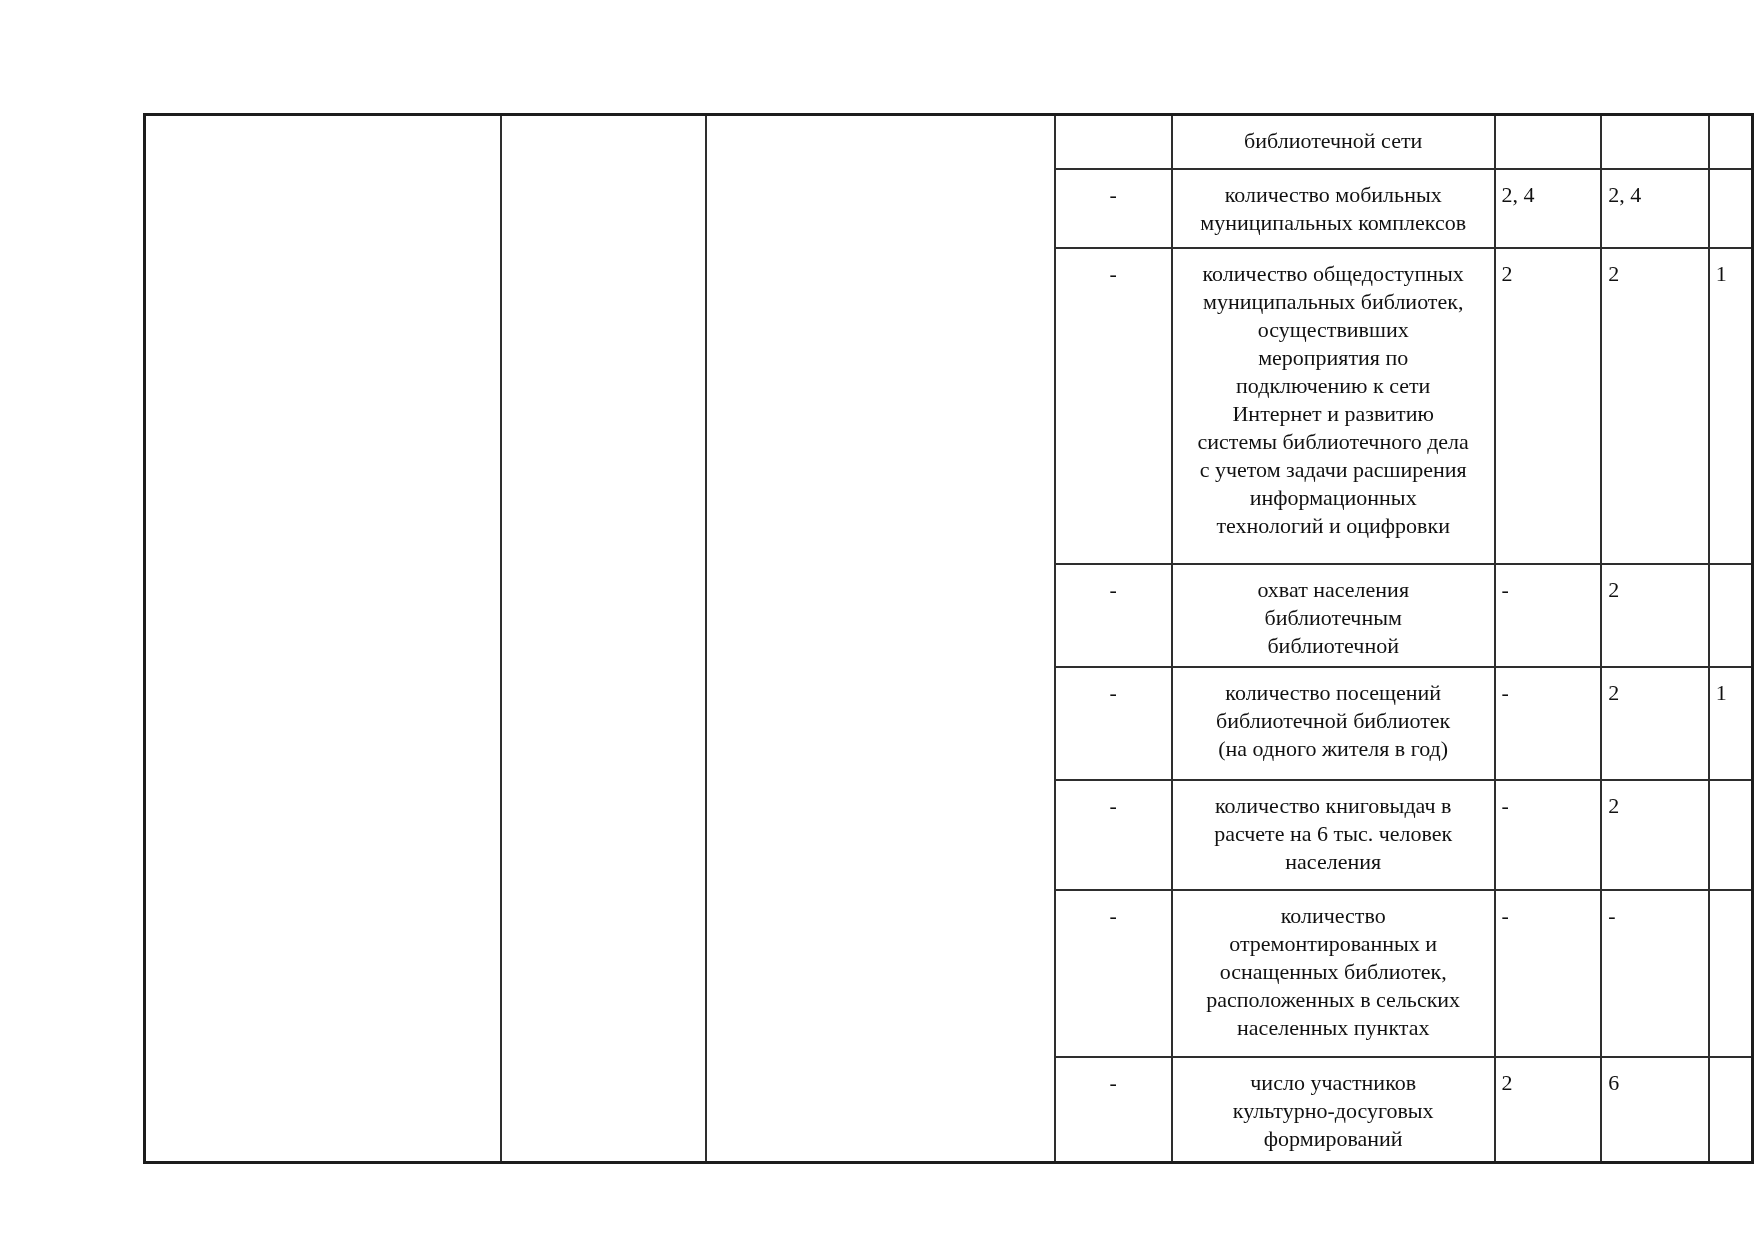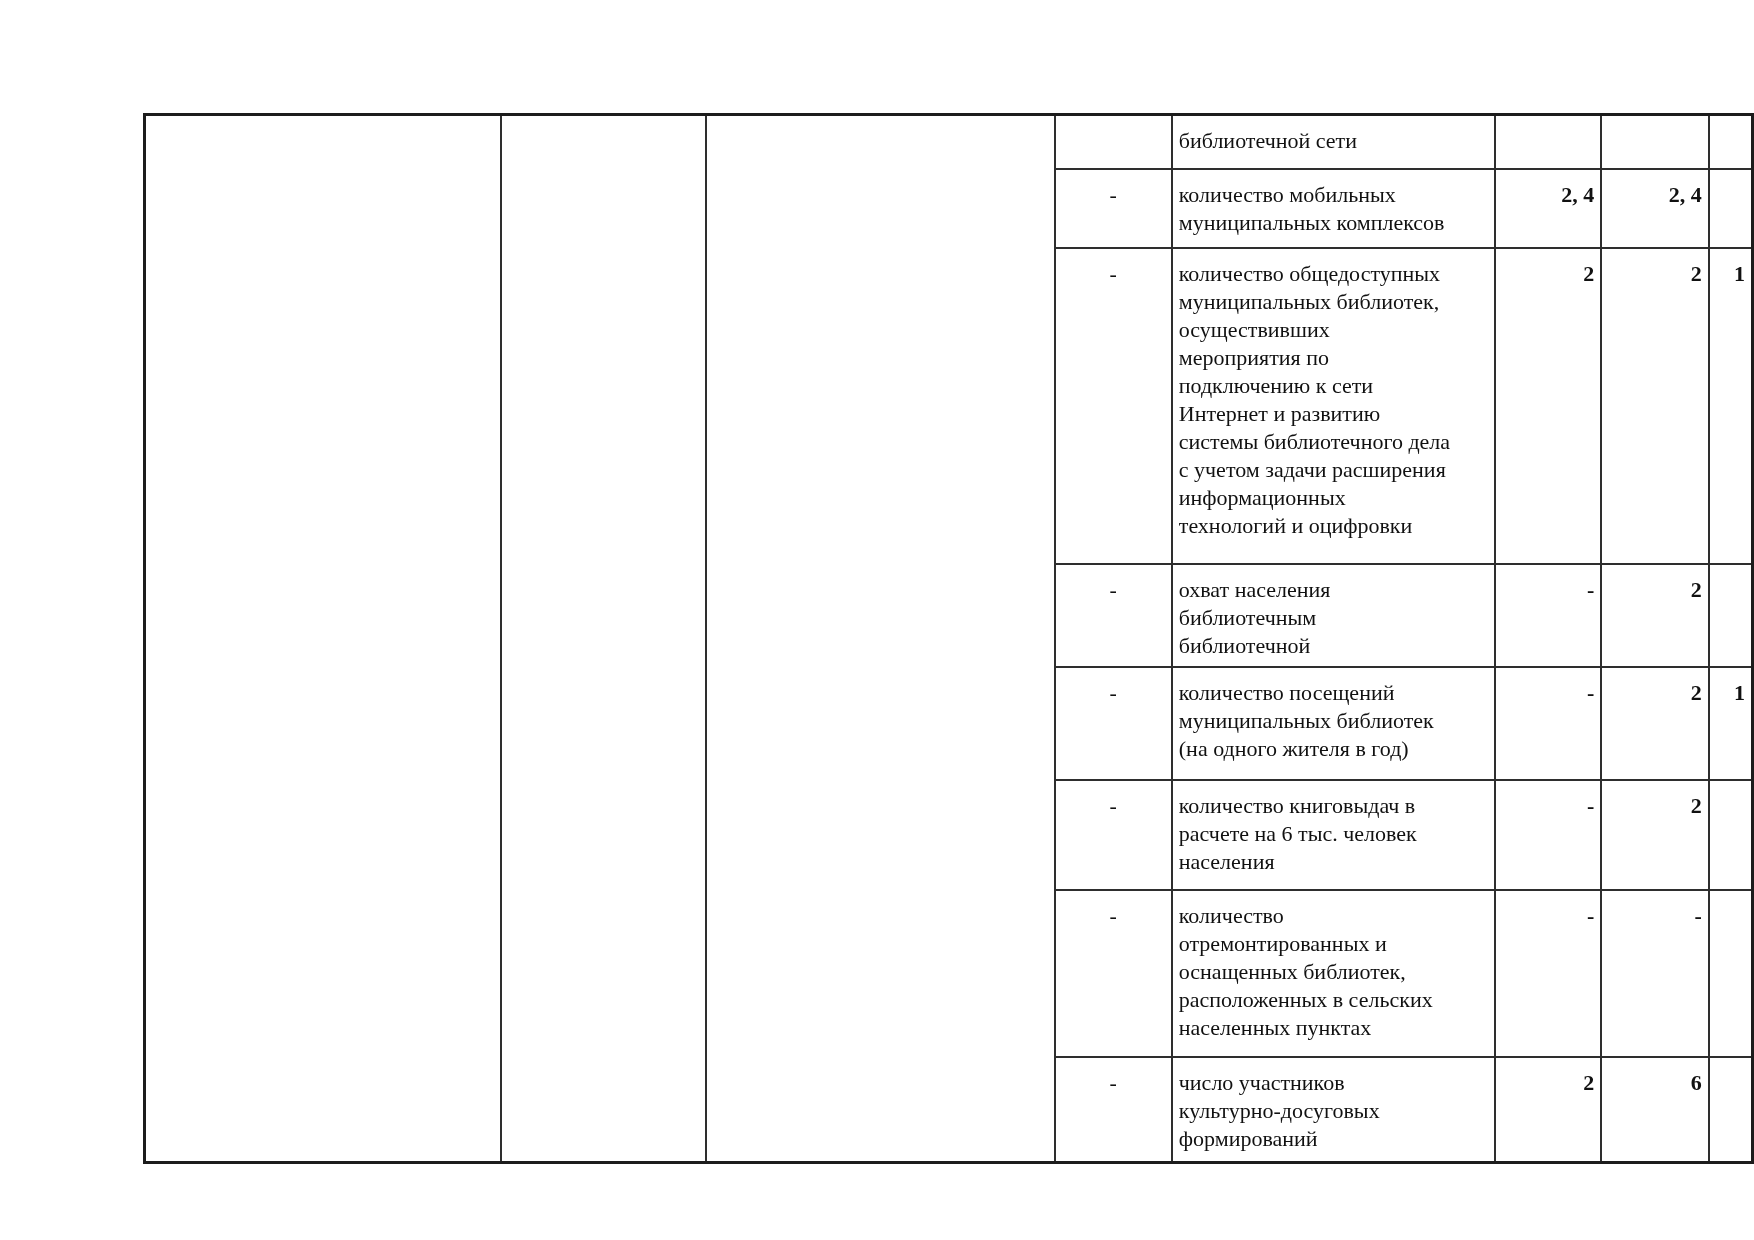--- a/index.html
+++ b/index.html
@@ -24,26 +24,26 @@
     vertical-align: top;
     font-size: 22px;
     line-height: 28px;
     color: #111111;
     padding: 11px 6px 6px 6px;
     overflow: hidden;
   }
   td.cell-merged { background: #ffffff; }
   td.cell-marker { text-align: center; }
   td.cell-indicator {
-    text-align: left;
+    text-align: center;
     white-space: pre-line;
     padding-left: 9px;
     padding-right: 4px;
   }
-  td.cell-value { text-align: right; font-weight: bold; }
+  td.cell-value { text-align: left; }
   
   col.c1 { width: 363px; }
   col.c2 { width: 208px; }
   col.c3 { width: 355px; }
   col.c4 { width: 119px; }
   col.c5 { width: 325px; }
   col.c6 { width: 108px; }
   col.c7 { width: 109px; }
   col.c8 { width: 44px; }
   
@@ -111,21 +111,21 @@
         <td class="cell-indicator">охват населения
 библиотечным
 библиотечной</td>
         <td class="cell-value">-</td>
         <td class="cell-value">2</td>
         <td class="cell-value"></td>
       </tr>
       <tr class="r5">
         <td class="cell-marker">-</td>
         <td class="cell-indicator">количество посещений
-муниципальных библиотек
+библиотечной библиотек
 (на одного жителя в год)</td>
         <td class="cell-value">-</td>
         <td class="cell-value">2</td>
         <td class="cell-value">1</td>
       </tr>
       <tr class="r6">
         <td class="cell-marker">-</td>
         <td class="cell-indicator">количество книговыдач в
 расчете на 6 тыс. человек
 населения</td>

